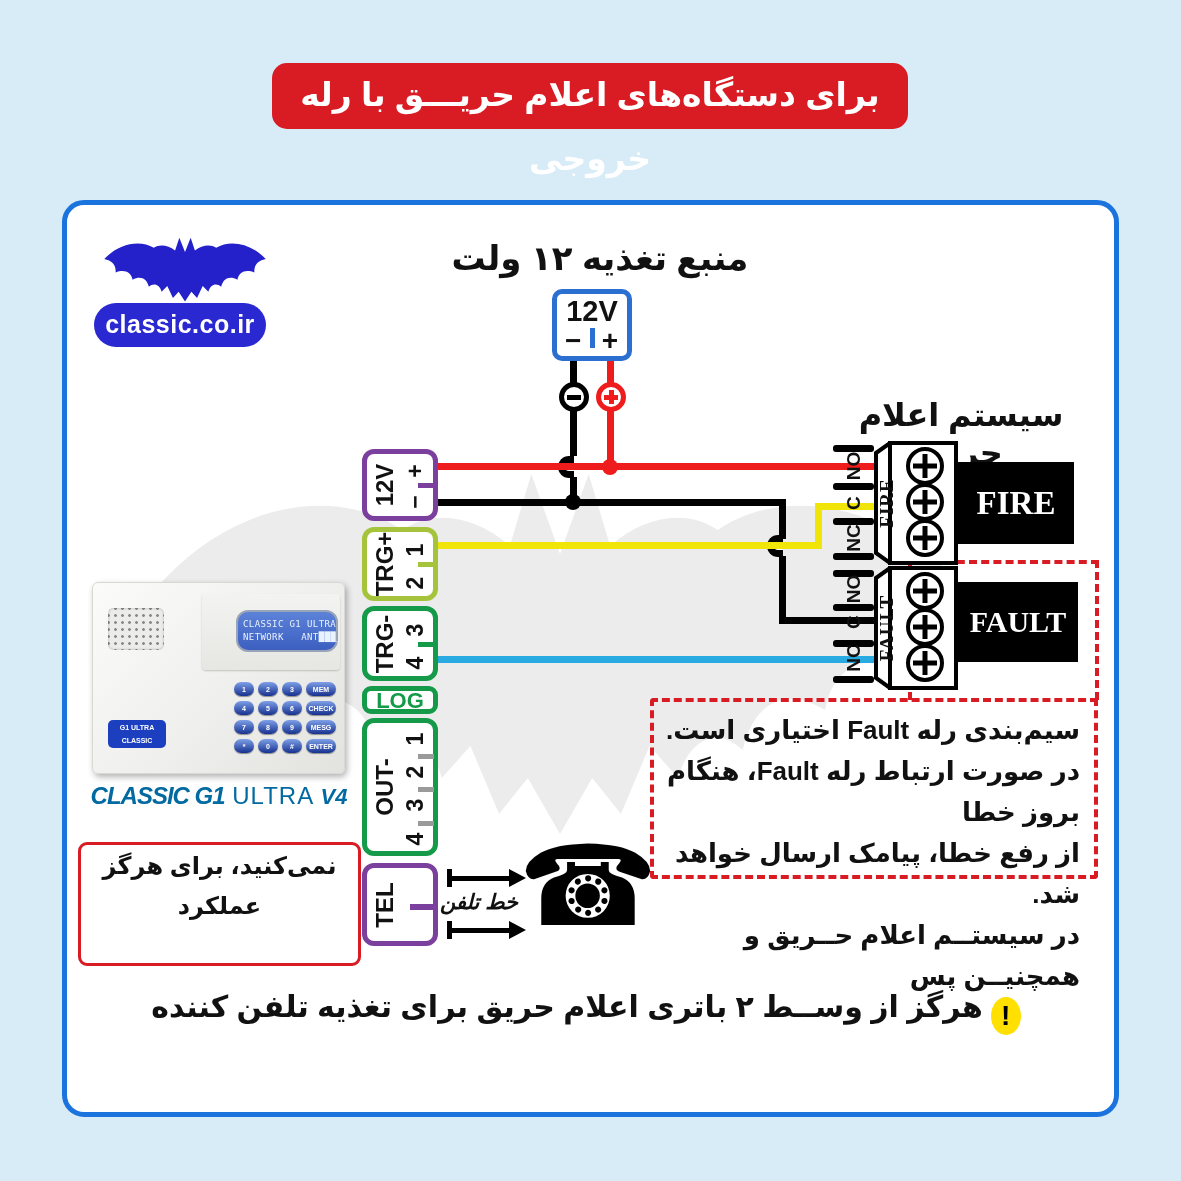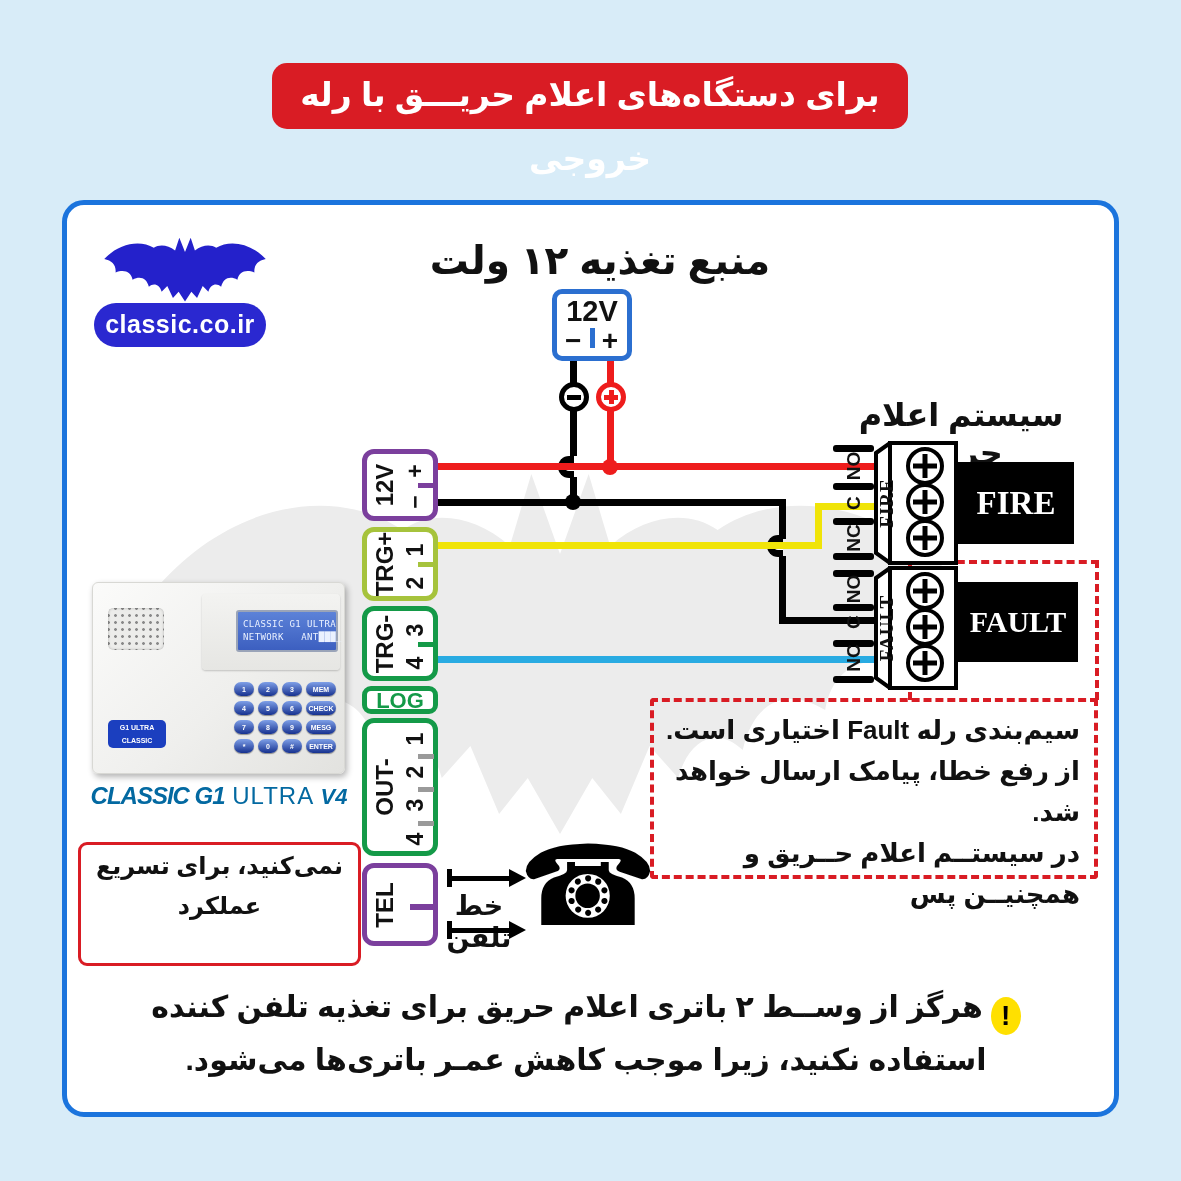--- a/index.html
+++ b/index.html
@@ -17,21 +17,21 @@
           color:#fff;font-size:33px;font-weight:bold;text-align:center;line-height:64px;z-index:5;}
   
   .card{left:62px;top:200px;width:1057px;height:917px;background:#fff;border:5px solid var(--card-border);
         border-radius:22px;z-index:1;}
   .wm{left:130px;top:410px;width:860px;height:480px;z-index:1;}
   
   .logo-bat{left:100px;top:226px;width:170px;height:86px;z-index:2;}
   .logo-pill{left:94px;top:303px;width:172px;height:44px;background:#2a28d0;border-radius:22px;
              color:#fff;font-size:25px;font-weight:bold;text-align:center;line-height:42px;z-index:2;letter-spacing:.5px;}
   
-  .psu-title{left:420px;top:238px;width:360px;text-align:center;font-size:39px;font-weight:bold;color:#111;z-index:2;}
+  .psu-title{left:420px;top:238px;width:360px;text-align:center;font-size:34px;font-weight:bold;color:#111;z-index:2;}
   .psu-box{left:552px;top:289px;width:80px;height:72px;background:#fff;border:5px solid var(--psu-border);
            border-radius:10px;z-index:3;text-align:center;}
   .psu-box .v{font-size:29px;font-weight:bold;color:#111;line-height:34px;}
   .psu-box .sign{position:absolute;bottom:0;font-size:28px;font-weight:bold;color:#111;line-height:30px;}
   .psu-box .m{left:8px;} .psu-box .p{right:9px;}
   .psu-box .div{position:absolute;left:33px;bottom:8px;width:5px;height:20px;background:var(--psu-border);}
   
   .wire{z-index:2;}
   .hop{width:16px;height:22px;border:7px solid #000;border-right:none;border-radius:11px 0 0 11px;background:#fff;z-index:2;}
   .dot{width:16px;height:16px;border-radius:50%;z-index:3;}
@@ -69,40 +69,40 @@
   
   .device{left:90px;top:582px;width:258px;height:240px;z-index:3;}
   .panel{position:absolute;left:2px;top:0;width:253px;height:192px;border-radius:6px;
          background:linear-gradient(135deg,#fbfbfa 0%,#efefed 55%,#e2e2df 100%);
          box-shadow:2px 3px 6px rgba(0,0,0,.3);border:1px solid #d8d8d4;}
   .speaker{position:absolute;left:18px;top:26px;width:56px;height:42px;border-radius:5px;background:#ececea;
            background-image:radial-gradient(#8a8a8a 1.3px,transparent 1.5px);background-size:7px 7px;background-position:4px 4px;
            box-shadow:inset 0 0 3px rgba(0,0,0,.25);}
   .door{position:absolute;left:112px;top:12px;right:8px;height:76px;border-radius:4px;
         background:linear-gradient(180deg,#f3f3f1,#e6e6e3);box-shadow:0 1px 2px rgba(0,0,0,.2);}
-  .lcd{position:absolute;left:146px;top:28px;width:102px;height:42px;border-radius:3px;border:2px solid #9aa4b8;
+  .lcd{position:absolute;left:146px;top:28px;width:102px;height:42px;border-radius:12px;border:2px solid #9aa4b8;
        background:linear-gradient(180deg,#5c82d8,#3c5fc0);color:#eaf1ff;font-family:"DejaVu Sans Mono",monospace;
        font-size:9px;line-height:13px;padding:6px 4px 0 5px;letter-spacing:.4px;white-space:pre;}
   .keys{position:absolute;left:144px;top:100px;width:106px;}
   .krow{display:flex;gap:4px;margin-bottom:5px;}
   .key{height:14px;border-radius:8px;background:linear-gradient(180deg,#7fa0e8,#16318f);color:#fff;
        font-size:7px;font-weight:bold;display:flex;align-items:center;justify-content:center;flex:0 0 20px;
        box-shadow:0 1px 1px rgba(0,0,0,.4);}
   .key.wide{flex:0 0 30px;}
   .chip{position:absolute;left:18px;top:138px;width:58px;height:28px;background:#1b3fbf;border-radius:5px;color:#fff;
         font-size:7px;font-weight:bold;text-align:center;line-height:13px;padding-top:1px;}
   .caption{position:absolute;left:0;top:200px;width:258px;text-align:center;color:#0369a1;white-space:nowrap;}
   .caption .a{font-style:italic;font-weight:900;font-size:24px;letter-spacing:-1px;}
   .caption .b{font-weight:400;font-size:24px;letter-spacing:1px;}
   .caption .c{font-style:italic;font-weight:600;font-size:22px;}
   
   .arr-line{height:5px;background:#000;z-index:2;}
   .arr-tail{width:5px;height:18px;background:#000;z-index:2;}
   .arr-head{width:0;height:0;border-left:17px solid #000;border-top:9px solid transparent;border-bottom:9px solid transparent;z-index:2;}
-  .tel-label{left:438px;top:890px;width:82px;text-align:center;font-size:27px;font-weight:bold;color:#111;direction:rtl;z-index:2;}
+  .tel-label{left:438px;top:890px;width:82px;text-align:center;font-size:21px;font-weight:bold;color:#111;direction:rtl;z-index:2;font-style:italic;}
   .phone{left:518px;top:830px;font-size:112px;line-height:1;color:#000;z-index:2;font-family:"DejaVu Sans",sans-serif;}
   
   .warning{left:128px;top:982px;width:916px;direction:rtl;text-align:center;font-size:30px;font-weight:bold;
            color:#111;line-height:49px;z-index:2;}
   .excl{display:inline-flex;width:30px;height:38px;border-radius:50%;background:var(--warn-yellow);color:#000;
         align-items:center;justify-content:center;font-size:28px;font-weight:900;vertical-align:-8px;margin-left:8px;}
 </style>
 </head>
 <body>
 
@@ -260,26 +260,27 @@
 </svg>
 <div class="relay-name" style="left:874px;top:580px;width:26px;height:96px;">
   <span>FAULT</span>
 </div>
 <div class="abs name-box" style="left:958px;top:582px;width:120px;height:80px;font-size:30px;">
   <span>FAULT</span>
 </div>
 
 <div class="abs fault-note">
   <div>سیم‌بندی رله Fault اختیاری است.</div>
+  <div>در صورت ارتباط رله Fault، هنگام بروز خطا</div>
   <div>از رفع خطا، پیامک ارسال خواهد شد.</div>
   <div>در سیستــم اعلام حــریق و همچنیــن پس</div>
 </div>
 
 <div class="abs landline-note">
-  <div>نمی‌کنید، برای تسریع عملکرد</div>
+  <div>نمی‌کنید، برای هرگز عملکرد</div>
 </div>
 
 <div class="abs device">
   <div class="panel"></div>
   <div class="door"></div>
   <div class="speaker"></div>
   <div class="lcd"><span>CLASSIC G1 ULTRA</span>
 <span>NETWORK   ANT███_</span></div>
   <div class="keys">
     <div class="krow">
@@ -318,14 +319,13 @@
 <div class="abs arr-line" style="left:447px;top:876px;width:64px;"></div>
 <div class="abs arr-head" style="left:509px;top:869px;"></div>
 <div class="abs tel-label">خط تلفن</div>
 <div class="abs arr-tail" style="left:447px;top:921px;"></div>
 <div class="abs arr-line" style="left:447px;top:928px;width:64px;"></div>
 <div class="abs arr-head" style="left:509px;top:921px;"></div>
 <div class="abs phone">☎</div>
 
 <div class="abs warning">
   <div><span class="excl">!</span><span>هرگز از وســط ۲ باتری اعلام حریق برای تغذیه تلفن کننده</span></div>
-  <div>استفاده نکنید، زیرا موجب کاهش عمـر باتری‌ها می‌شود.</div>
 </div>
 
 </body></html>

